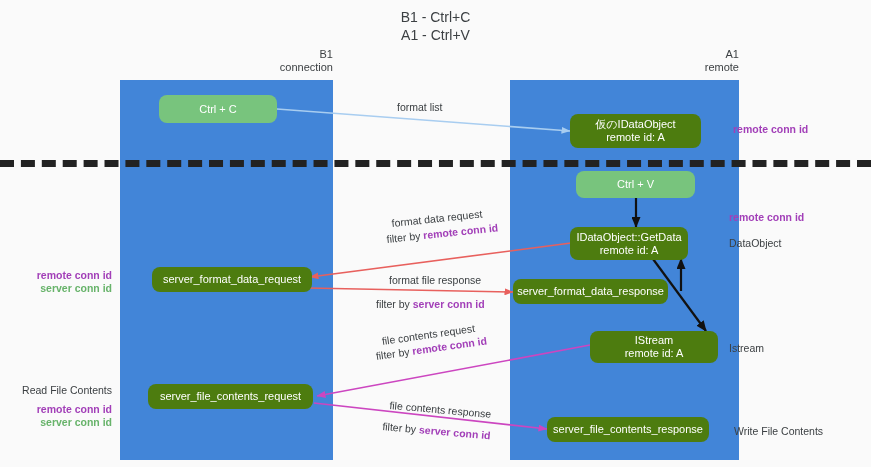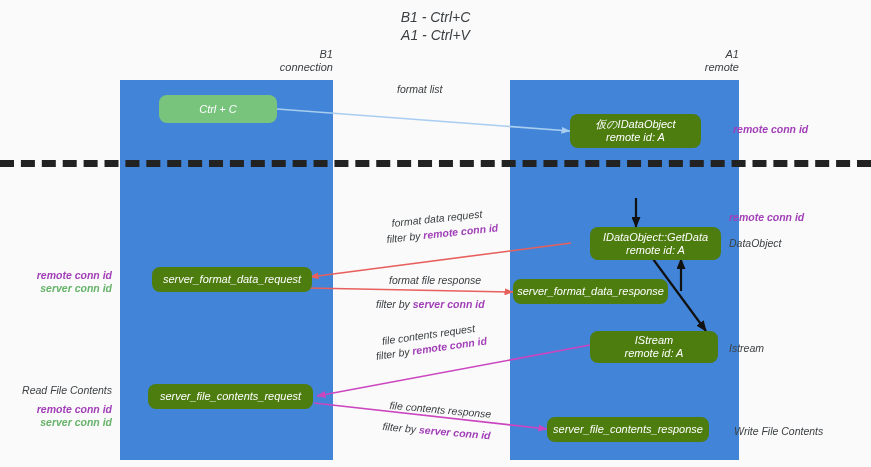--- a/index.html
+++ b/index.html
@@ -3,21 +3,21 @@
 <meta charset="utf-8">
 <title>B1 Ctrl+C / A1 Ctrl+V sequence diagram</title>
 <style>
   html,body{margin:0;padding:0;}
   body{
     width:871px;height:467px;
     background:#fafafa;
     font-family:"Liberation Sans","DejaVu Sans",sans-serif;
     overflow:hidden;
   }
-  #stage{position:relative;width:871px;height:467px;font-style:italic;}
+  #stage{position:relative;width:871px;height:467px;}
 
   
   .title{
     position:absolute;left:0;right:0;top:8px;
     text-align:center;color:#3c4043;font-size:14px;line-height:18px;
   }
   .title div{white-space:pre;}
 
   
   .col-head{
@@ -121,22 +121,25 @@
 
   <div class="node green" style="left:159px;top:95px;width:118px;height:28px;">
     <span>Ctrl + C</span>
   </div>
 
   <div class="node orange" style="left:570px;top:114px;width:131px;height:34px;">
     <span>仮のIDataObject</span>
     <span class="l2">remote id: A</span>
   </div>
 
-
-  <div class="node orange" style="left:570px;top:227px;width:131px;height:33px;margin-left:20px;">
+  <div class="node green" style="left:576px;top:171px;width:119px;height:27px;">
+    <span>Ctrl + V</span>
+  </div>
+
+  <div class="node orange" style="left:570px;top:227px;width:118px;height:33px;">
     <span>IDataObject::GetData</span>
     <span class="l2">remote id: A</span>
   </div>
 
   <div class="node orange" style="left:513px;top:279px;width:155px;height:25px;">
     <span>server_format_data_response</span>
   </div>
 
   <div class="node orange" style="left:152px;top:267px;width:160px;height:25px;">
     <span>server_format_data_request</span>
@@ -150,21 +153,21 @@
   <div class="node orange" style="left:547px;top:417px;width:162px;height:25px;">
     <span>server_file_contents_response</span>
   </div>
 
   <div class="node orange" style="left:148px;top:384px;width:165px;height:25px;">
     <span>server_file_contents_request</span>
   </div>
 
   <div class="dashed" style="top:160px;"></div>
 
-  <div class="lbl" style="left:397px;top:83px;text-align:right;">format list</div>
+  <div class="lbl" style="left:397px;top:101px;text-align:right;">format list</div>
 
   <div class="lbl rot" style="left:391px;top:217px;transform:rotate(-6deg);">format data request</div>
 
   <div class="lbl rot" style="left:386px;top:233px;transform:rotate(-6deg);">
     <span class="inline-dark">filter by </span><span class="inline-purple">remote conn id</span>
   </div>
 
   <div class="lbl" style="left:389px;top:274px;">format file response</div>
 
   <div class="lbl" style="left:376px;top:298px;">

